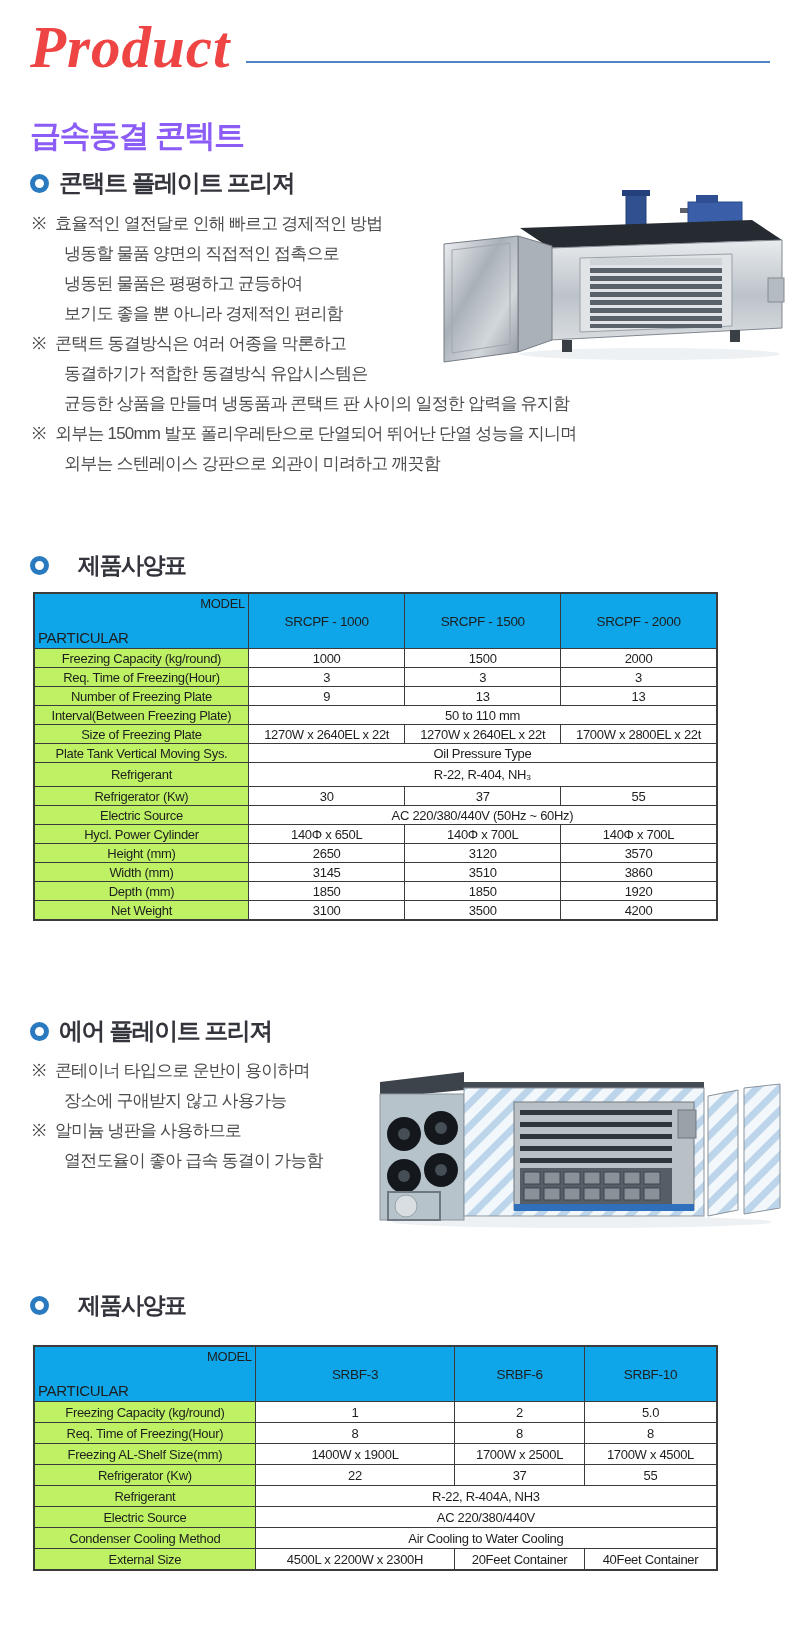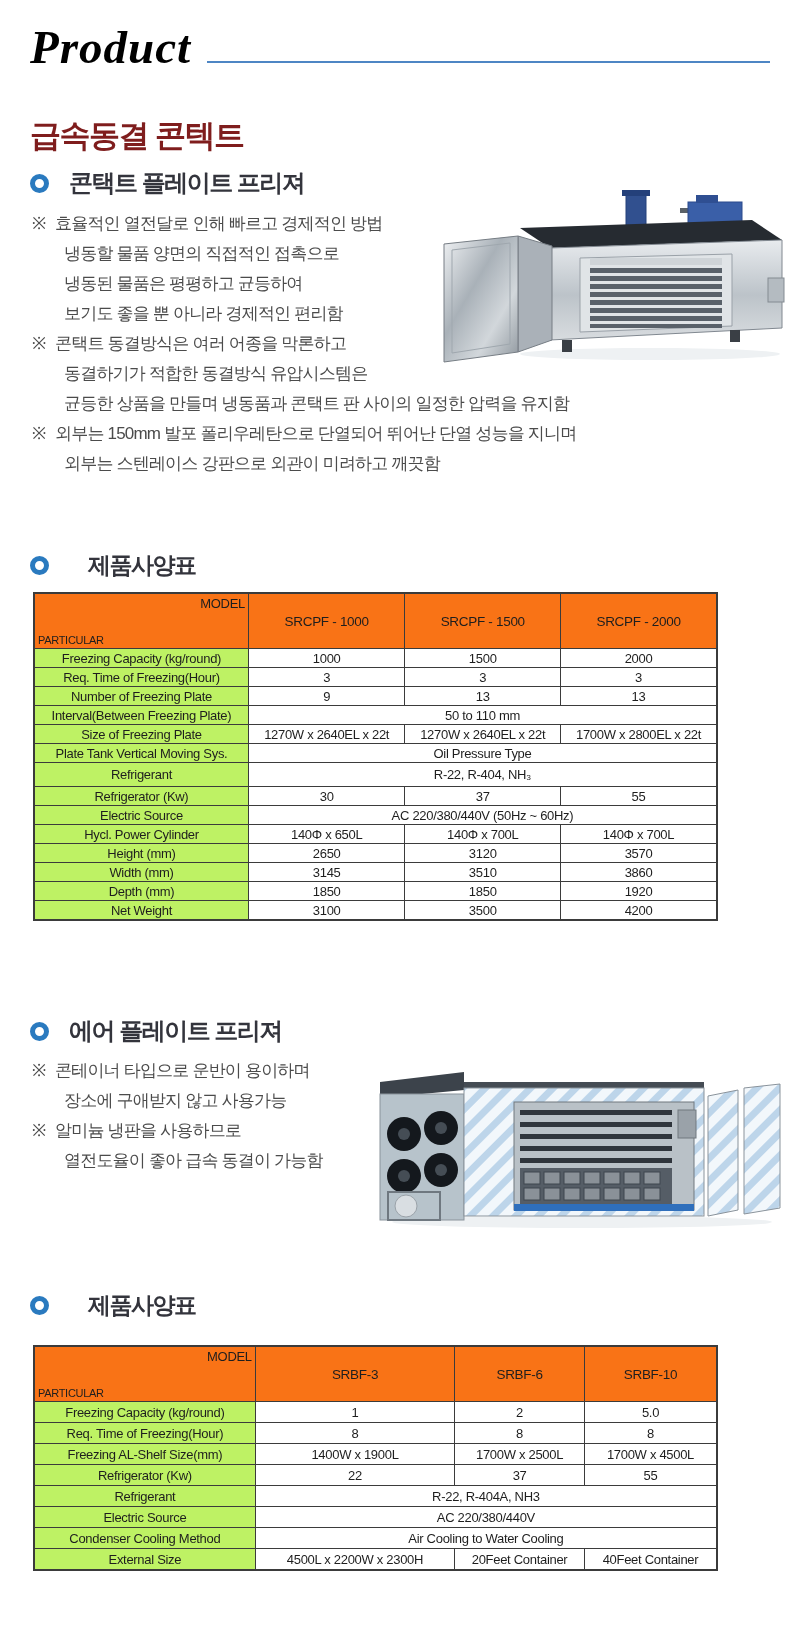--- a/index.html
+++ b/index.html
@@ -6,30 +6,30 @@
   body{
     width:800px;height:1650px;background:#ffffff;position:relative;
     font-family:"Liberation Sans", sans-serif;color:#1f1f1f;overflow:hidden;
   }
   .abs{position:absolute;}
 
   
   .brand-row{left:30px;top:22px;width:740px;display:flex;align-items:flex-end;gap:16px;}
   .brand{
     font-family:"Liberation Serif", serif;font-style:italic;font-weight:600;
-    font-size:47px;line-height:50px;color:#000000;letter-spacing:1px;
+    font-size:59px;line-height:50px;color:#ef4444;letter-spacing:1px;
   }
   .brand-rule{flex:1;border-bottom:2px solid #4e86c4;margin-bottom:9px;}
 
   .page-title{
-    left:30px;top:94px;font-size:31px;font-weight:bold;color:#7f1d1d;letter-spacing:-1.5px;
+    left:30px;top:94px;font-size:31px;font-weight:bold;color:#8b5cf6;letter-spacing:-1.5px;
   }
 
   
-  .sec-heading{display:flex;align-items:center;gap:20px;}
+  .sec-heading{display:flex;align-items:center;gap:10px;}
   .bullet{
     width:9px;height:9px;border:5px solid #2a7abf;border-radius:50%;
     background:#ffffff;flex:0 0 auto;
   }
   .sec-heading .txt{
     font-size:24px;font-weight:bold;color:#33343c;letter-spacing:-1.5px;line-height:26px;
   }
   .spec-heading .txt{font-size:23px;margin-left:19px;}
 
   
@@ -43,24 +43,24 @@
   
   .table-wrap{left:33px;width:685px;}
   table.spec{
     border-collapse:collapse;width:100%;table-layout:fixed;
     font-size:13px;color:#1e1e1e;border:2px solid #3b3b3b;letter-spacing:-0.3px;
   }
   table.spec th, table.spec td{
     border:1px solid #3b3b3b;text-align:center;vertical-align:middle;
     padding:0 2px;overflow:hidden;white-space:nowrap;
   }
-  table.spec thead th{background:#f97316;font-weight:normal;font-size:13.5px;margin-top:39px;}
+  table.spec thead th{background:#0ea5e9;font-weight:normal;font-size:13.5px;margin-top:39px;}
   th.corner{position:relative;height:54px;}
   .corner-top{position:absolute;top:2px;right:3px;font-size:13px;}
-  .corner-bottom{position:absolute;bottom:2px;left:3px;font-size:11px;}
+  .corner-bottom{position:absolute;bottom:2px;left:3px;font-size:15px;}
   table.spec tbody td{height:18px;background:#ffffff;}
   table.spec tbody td.rowlabel{background:#bef264;}
   table.spec tbody tr.tall td{height:23px;}
   .t2 table.spec tbody td{height:20px;}
 
   
   .fig{display:block;}
 </style>
 </head>
 <body>

